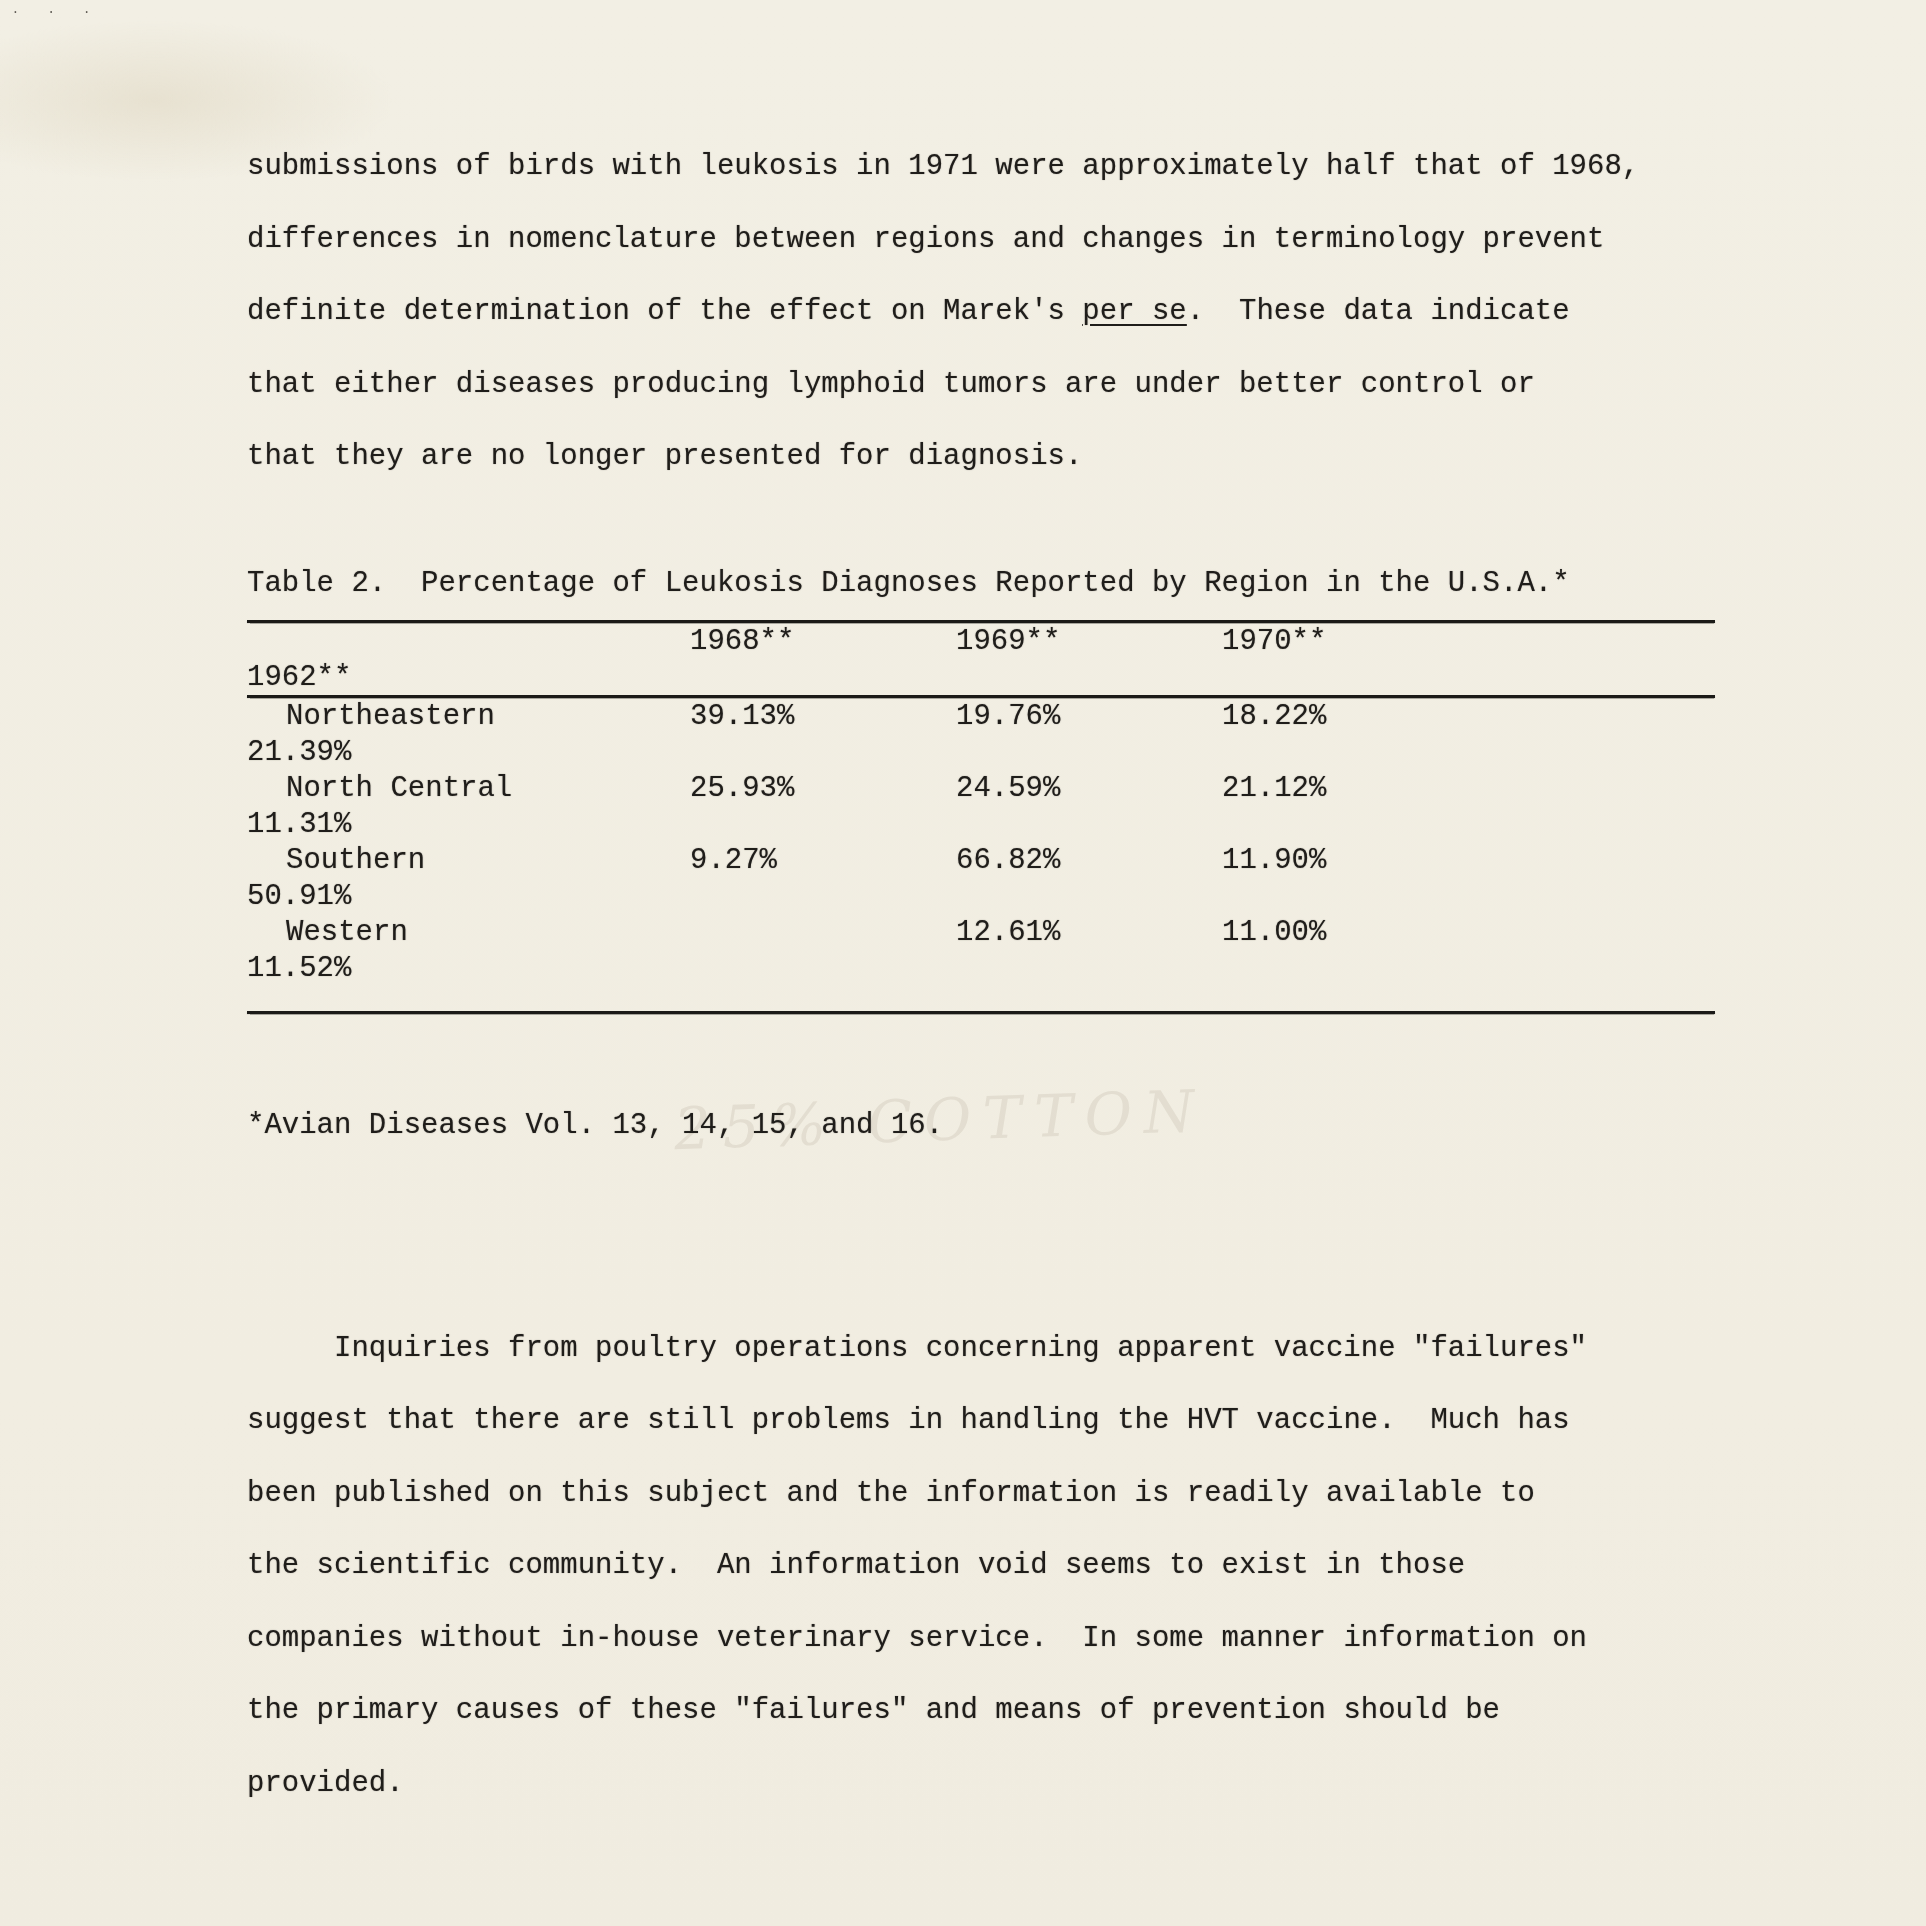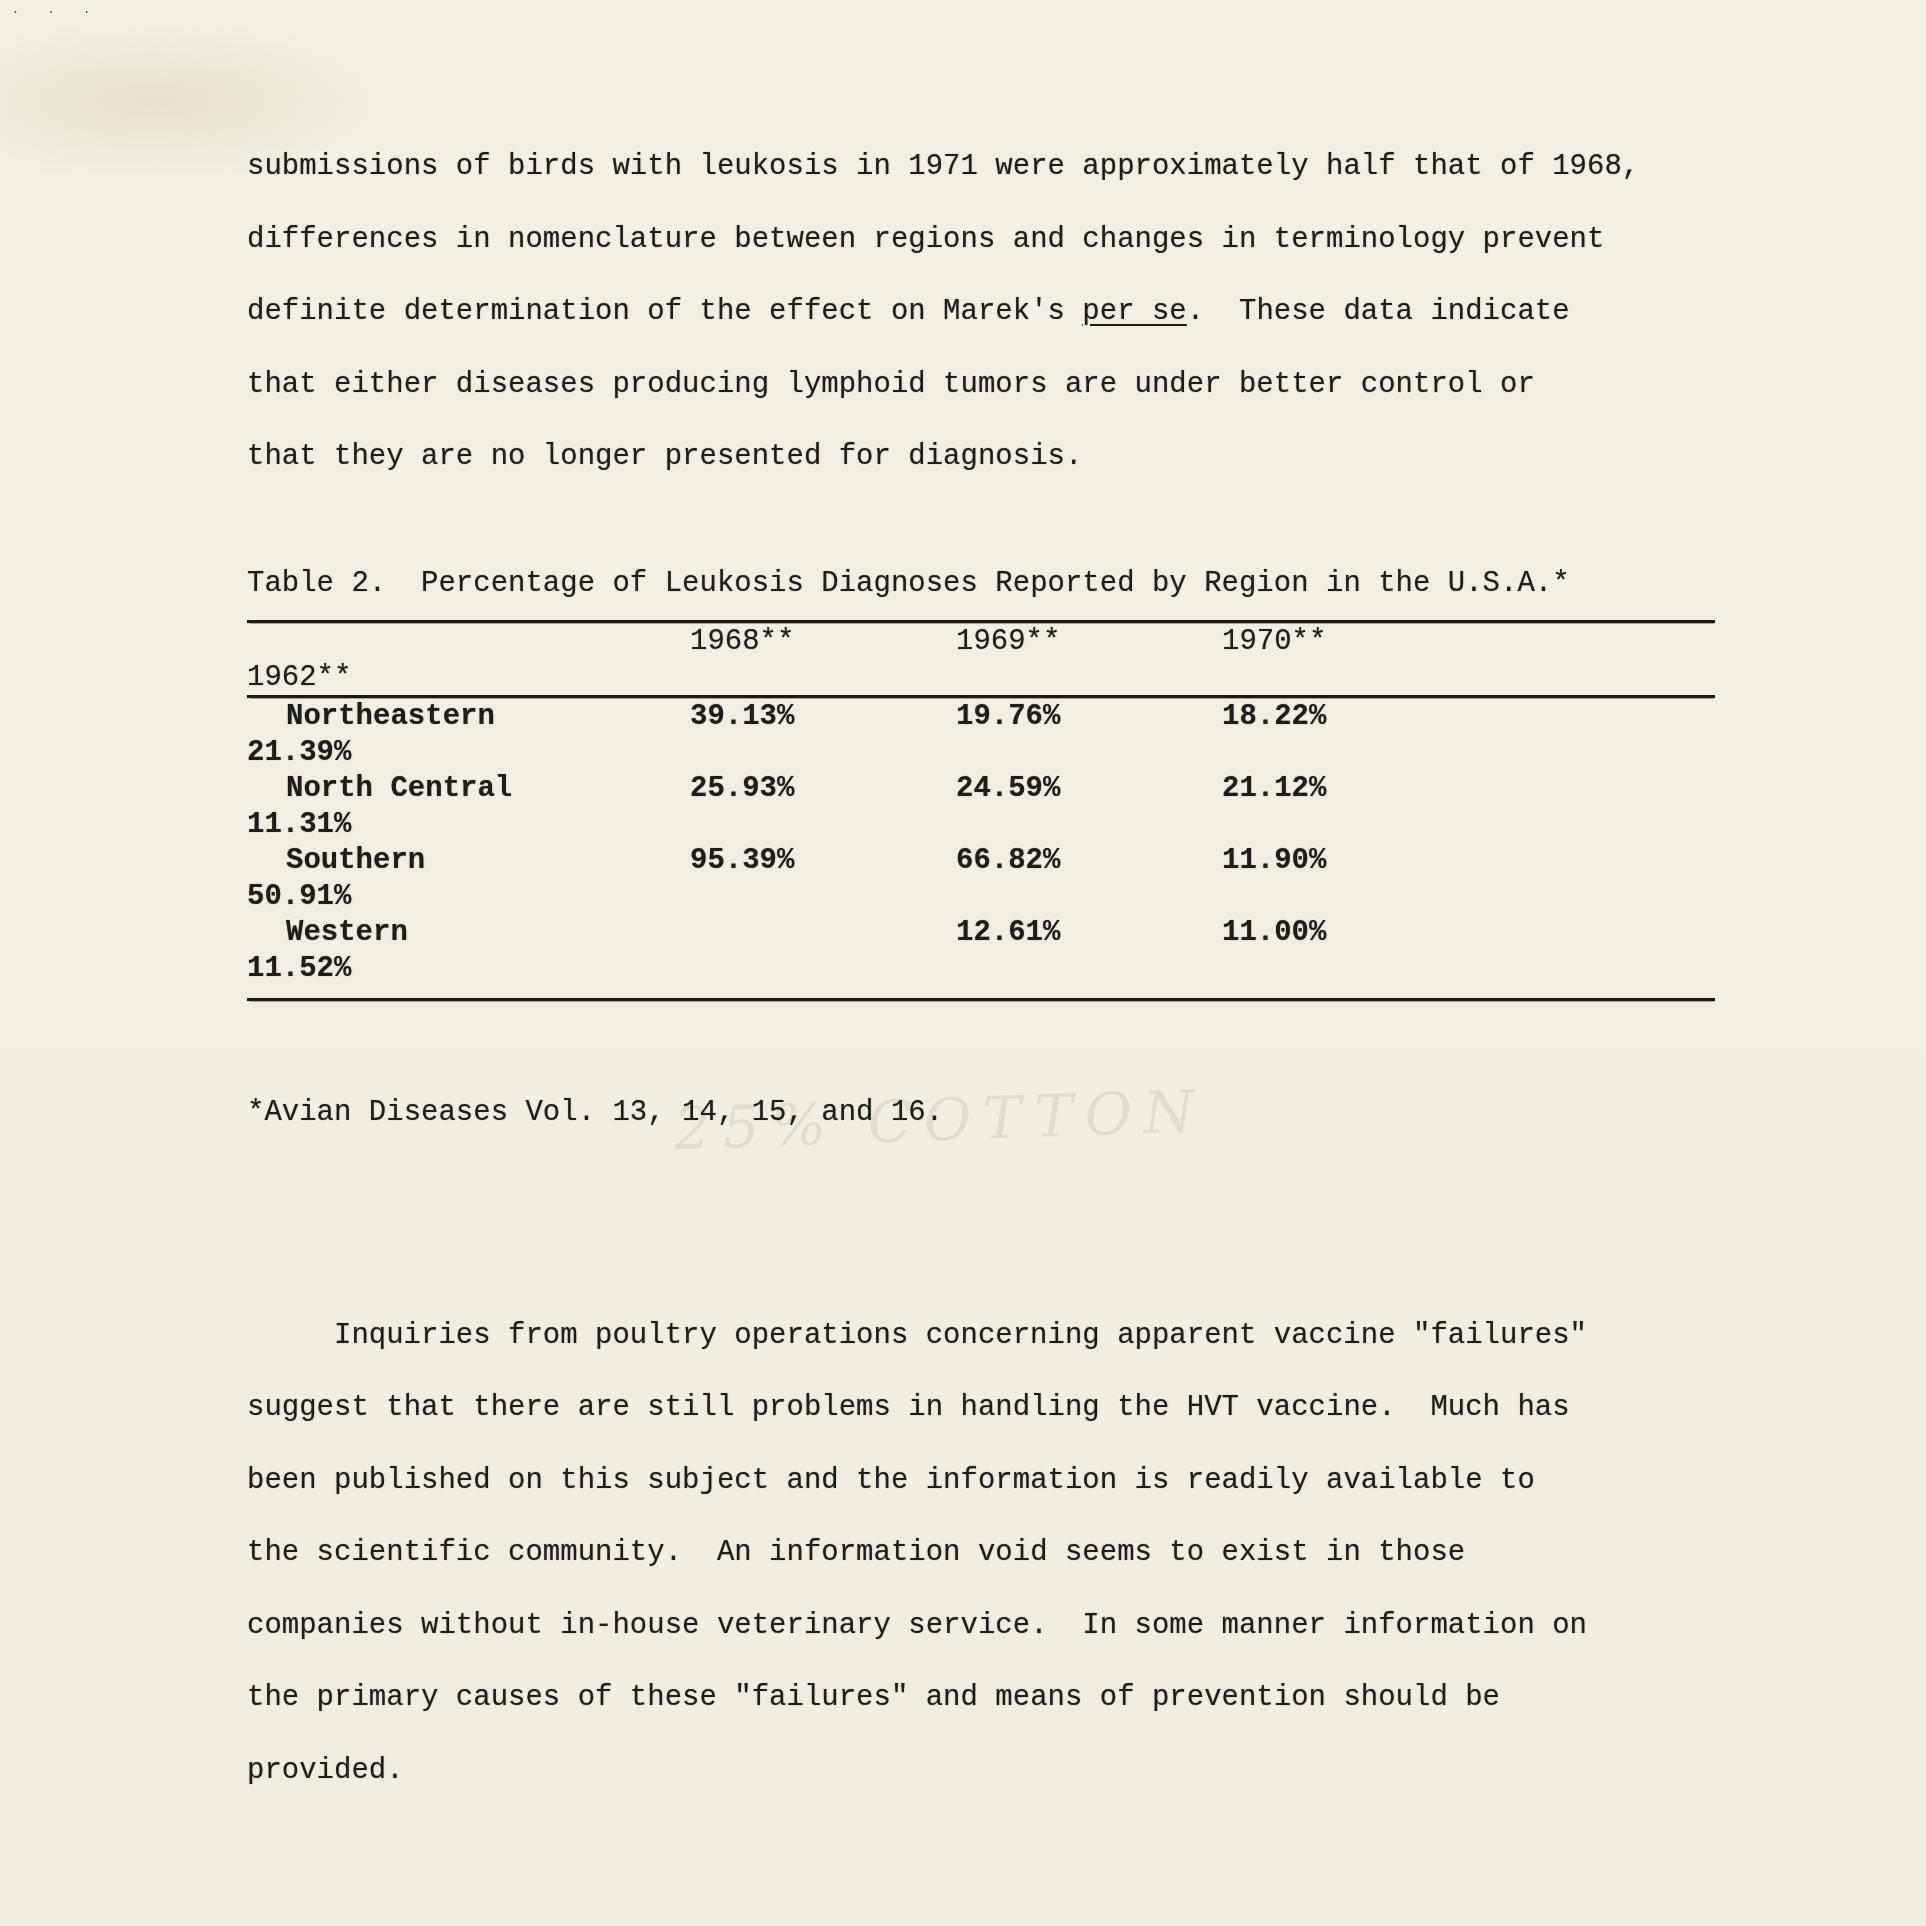--- a/index.html
+++ b/index.html
@@ -59,21 +59,21 @@
     box-shadow: 0 1.2px 0.8px rgba(30,28,24,.35);
   }
   .trow {
     display: grid;
     grid-template-columns: 443px 266px 266px 266px;
     align-items: center;
     height: 72px;
     white-space: pre;
   }
   .trow .region-cell { padding-left: 39px; }
-  .tbody-pad { padding-bottom: 12px; font-weight: bold; }
+  .tbody-pad { padding-bottom: 25px; }
   .footnotes {
     margin-top: 21.6px;
     line-height: 1.25;
     white-space: pre-wrap;
   }
   .para2 {
     margin-top: 96px;
   }
   .para2 .first-line { text-indent: 5ch; }
   .watermark {
@@ -135,21 +135,21 @@
         </div>
         <div class="trow">
           <div class="region-cell">North Central</div>
           <div>25.93%</div>
           <div>24.59%</div>
           <div>21.12%</div>
           <div>11.31%</div>
         </div>
         <div class="trow">
           <div class="region-cell">Southern</div>
-          <div>95.39%</div>
+          <div>9.27%</div>
           <div>66.82%</div>
           <div>11.90%</div>
           <div>50.91%</div>
         </div>
         <div class="trow">
           <div class="region-cell">Western</div>
           <div></div>
           <div>12.61%</div>
           <div>11.00%</div>
           <div>11.52%</div>

